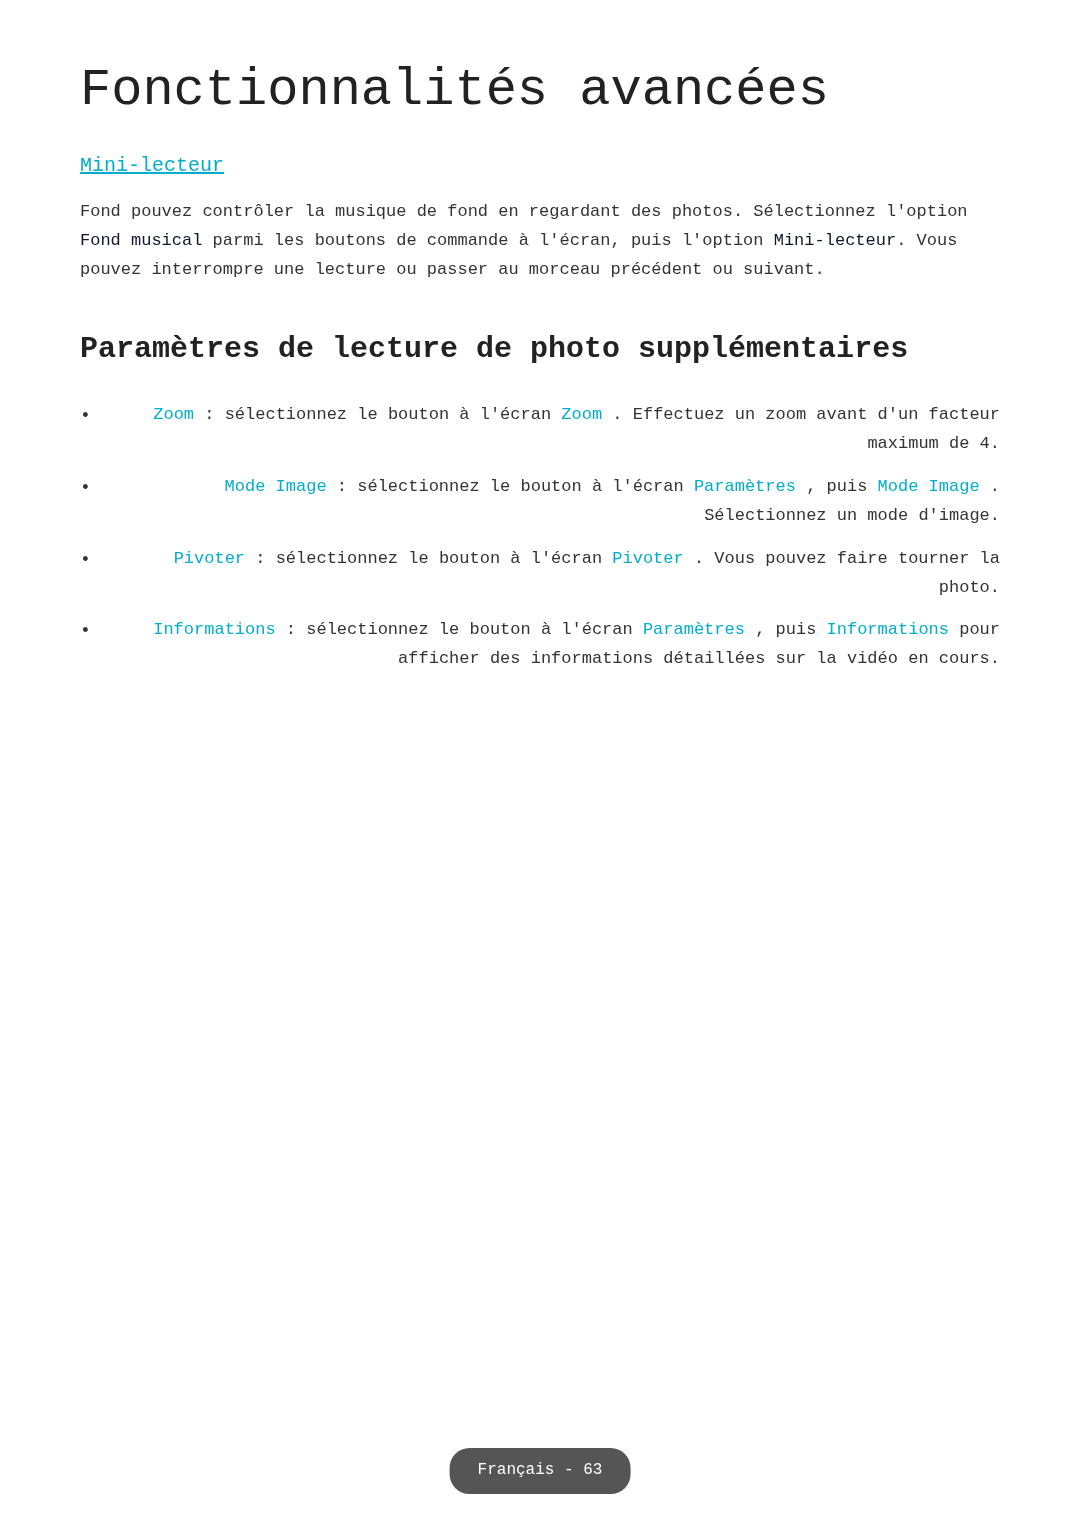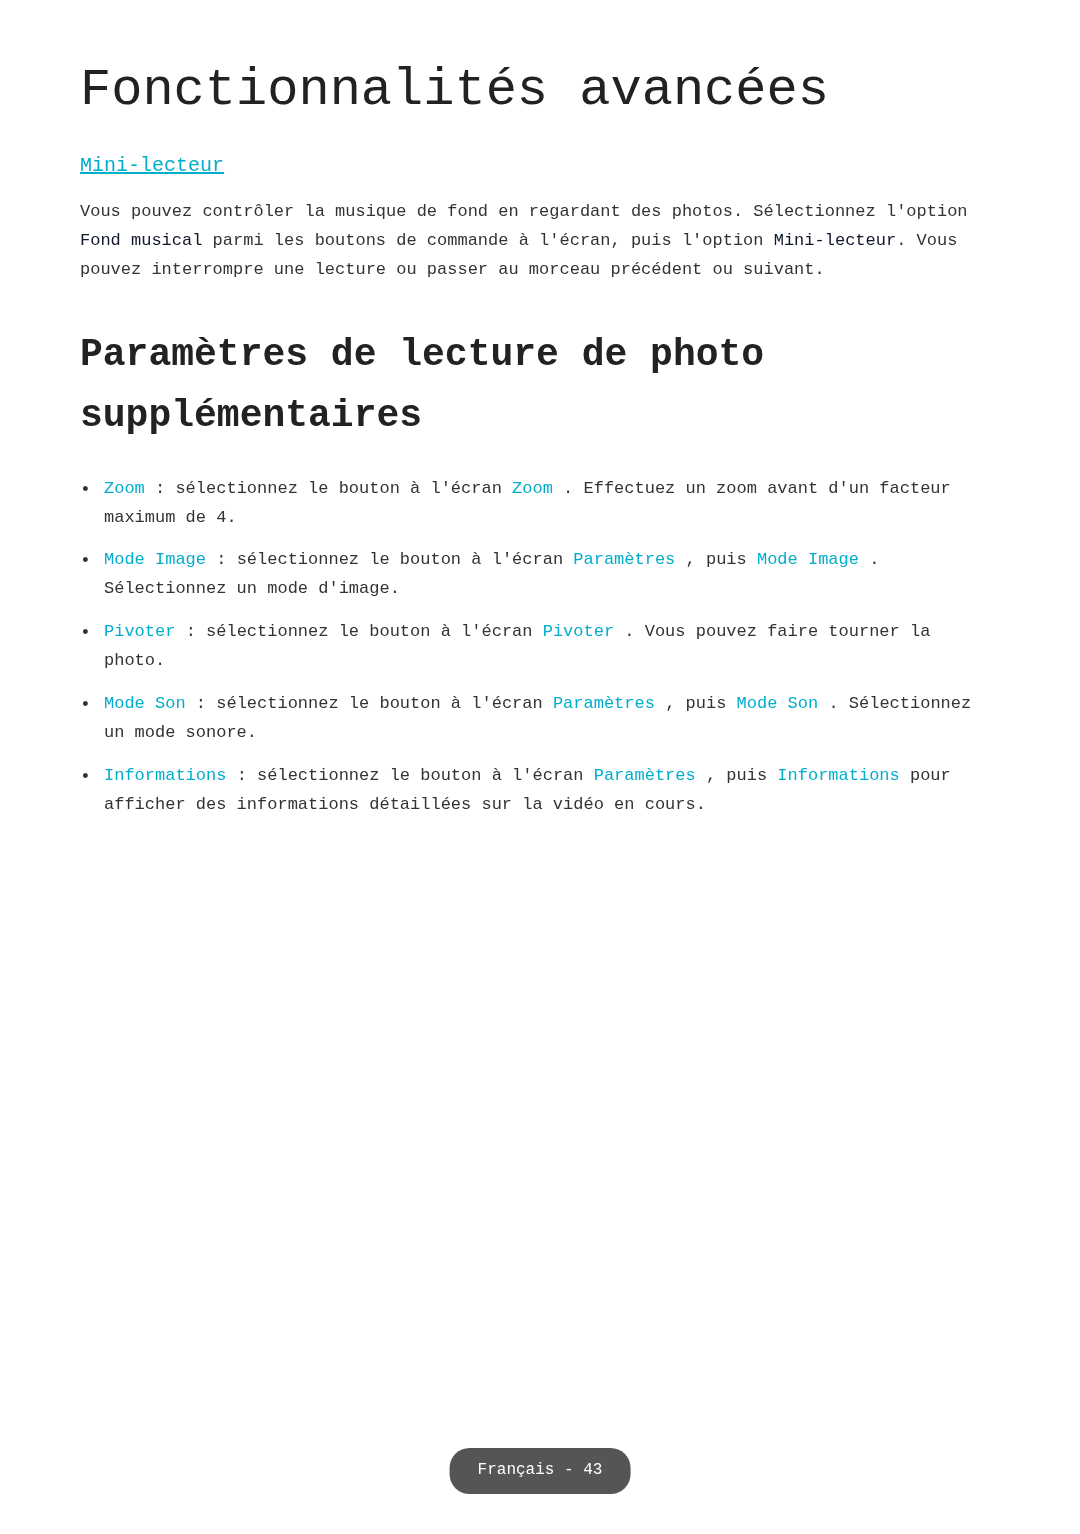--- a/index.html
+++ b/index.html
@@ -43,30 +43,31 @@
       color: #333333;
       line-height: 1.7;
       margin-bottom: 40px;
     }
 
     .link-highlight {
       color: #0f172a;
     }
 
     .section-heading {
-      font-size: 38px;
+      font-size: 30px;
       font-weight: 700;
       color: #222222;
       margin-bottom: 28px;
     }
 
     .bullet-list {
       list-style: none;
       padding-left: 0;
       margin-bottom: 40px;
+      text-align: right;
     }
 
     .bullet-list li {
       font-size: 17px;
       color: #333333;
       line-height: 1.7;
       margin-bottom: 14px;
       padding-left: 24px;
       position: relative;
     }
@@ -97,21 +98,21 @@
     }
   </style>
 </head>
 <body>
 
 <h1 class="page-title">Fonctionnalités avancées</h1>
 
 <div>
   <div class="section-subtitle">Mini-lecteur</div>
   <p class="intro-paragraph">
-    <span>Vous pouvez contrôler la musique de fond en regardant des photos. Sélectionnez l'option </span><span class="link-highlight">Fond musical</span><span> parmi les boutons de commande à l'écran, puis l'option </span><span class="link-highlight">Mini-lecteur</span><span>. Vous pouvez interrompre une lecture ou passer au morceau précédent ou suivant.</span>
+    <span>Fond pouvez contrôler la musique de fond en regardant des photos. Sélectionnez l'option </span><span class="link-highlight">Fond musical</span><span> parmi les boutons de commande à l'écran, puis l'option </span><span class="link-highlight">Mini-lecteur</span><span>. Vous pouvez interrompre une lecture ou passer au morceau précédent ou suivant.</span>
   </p>
 </div>
 
 <div>
   <h2 class="section-heading">Paramètres de lecture de photo supplémentaires</h2>
   <ul class="bullet-list">
     <li>
       <span class="term-link">Zoom</span>
       <span> : sélectionnez le bouton à l'écran </span>
       <span class="term-link">Zoom</span>
@@ -125,31 +126,23 @@
       <span class="term-link">Mode Image</span>
       <span>. Sélectionnez un mode d'image.</span>
     </li>
     <li>
       <span class="term-link">Pivoter</span>
       <span> : sélectionnez le bouton à l'écran </span>
       <span class="term-link">Pivoter</span>
       <span>. Vous pouvez faire tourner la photo.</span>
     </li>
     <li>
-      <span class="term-link">Mode Son</span>
-      <span> : sélectionnez le bouton à l'écran </span>
-      <span class="term-link">Paramètres</span>
-      <span>, puis </span>
-      <span class="term-link">Mode Son</span>
-      <span>. Sélectionnez un mode sonore.</span>
-    </li>
-    <li>
       <span class="term-link">Informations</span>
       <span> : sélectionnez le bouton à l'écran </span>
       <span class="term-link">Paramètres</span>
       <span>, puis </span>
       <span class="term-link">Informations</span>
       <span> pour afficher des informations détaillées sur la vidéo en cours.</span>
     </li>
   </ul>
 </div>
 
-<div class="page-footer">Français - 43</div>
+<div class="page-footer">Français - 63</div>
 
 </body></html>

